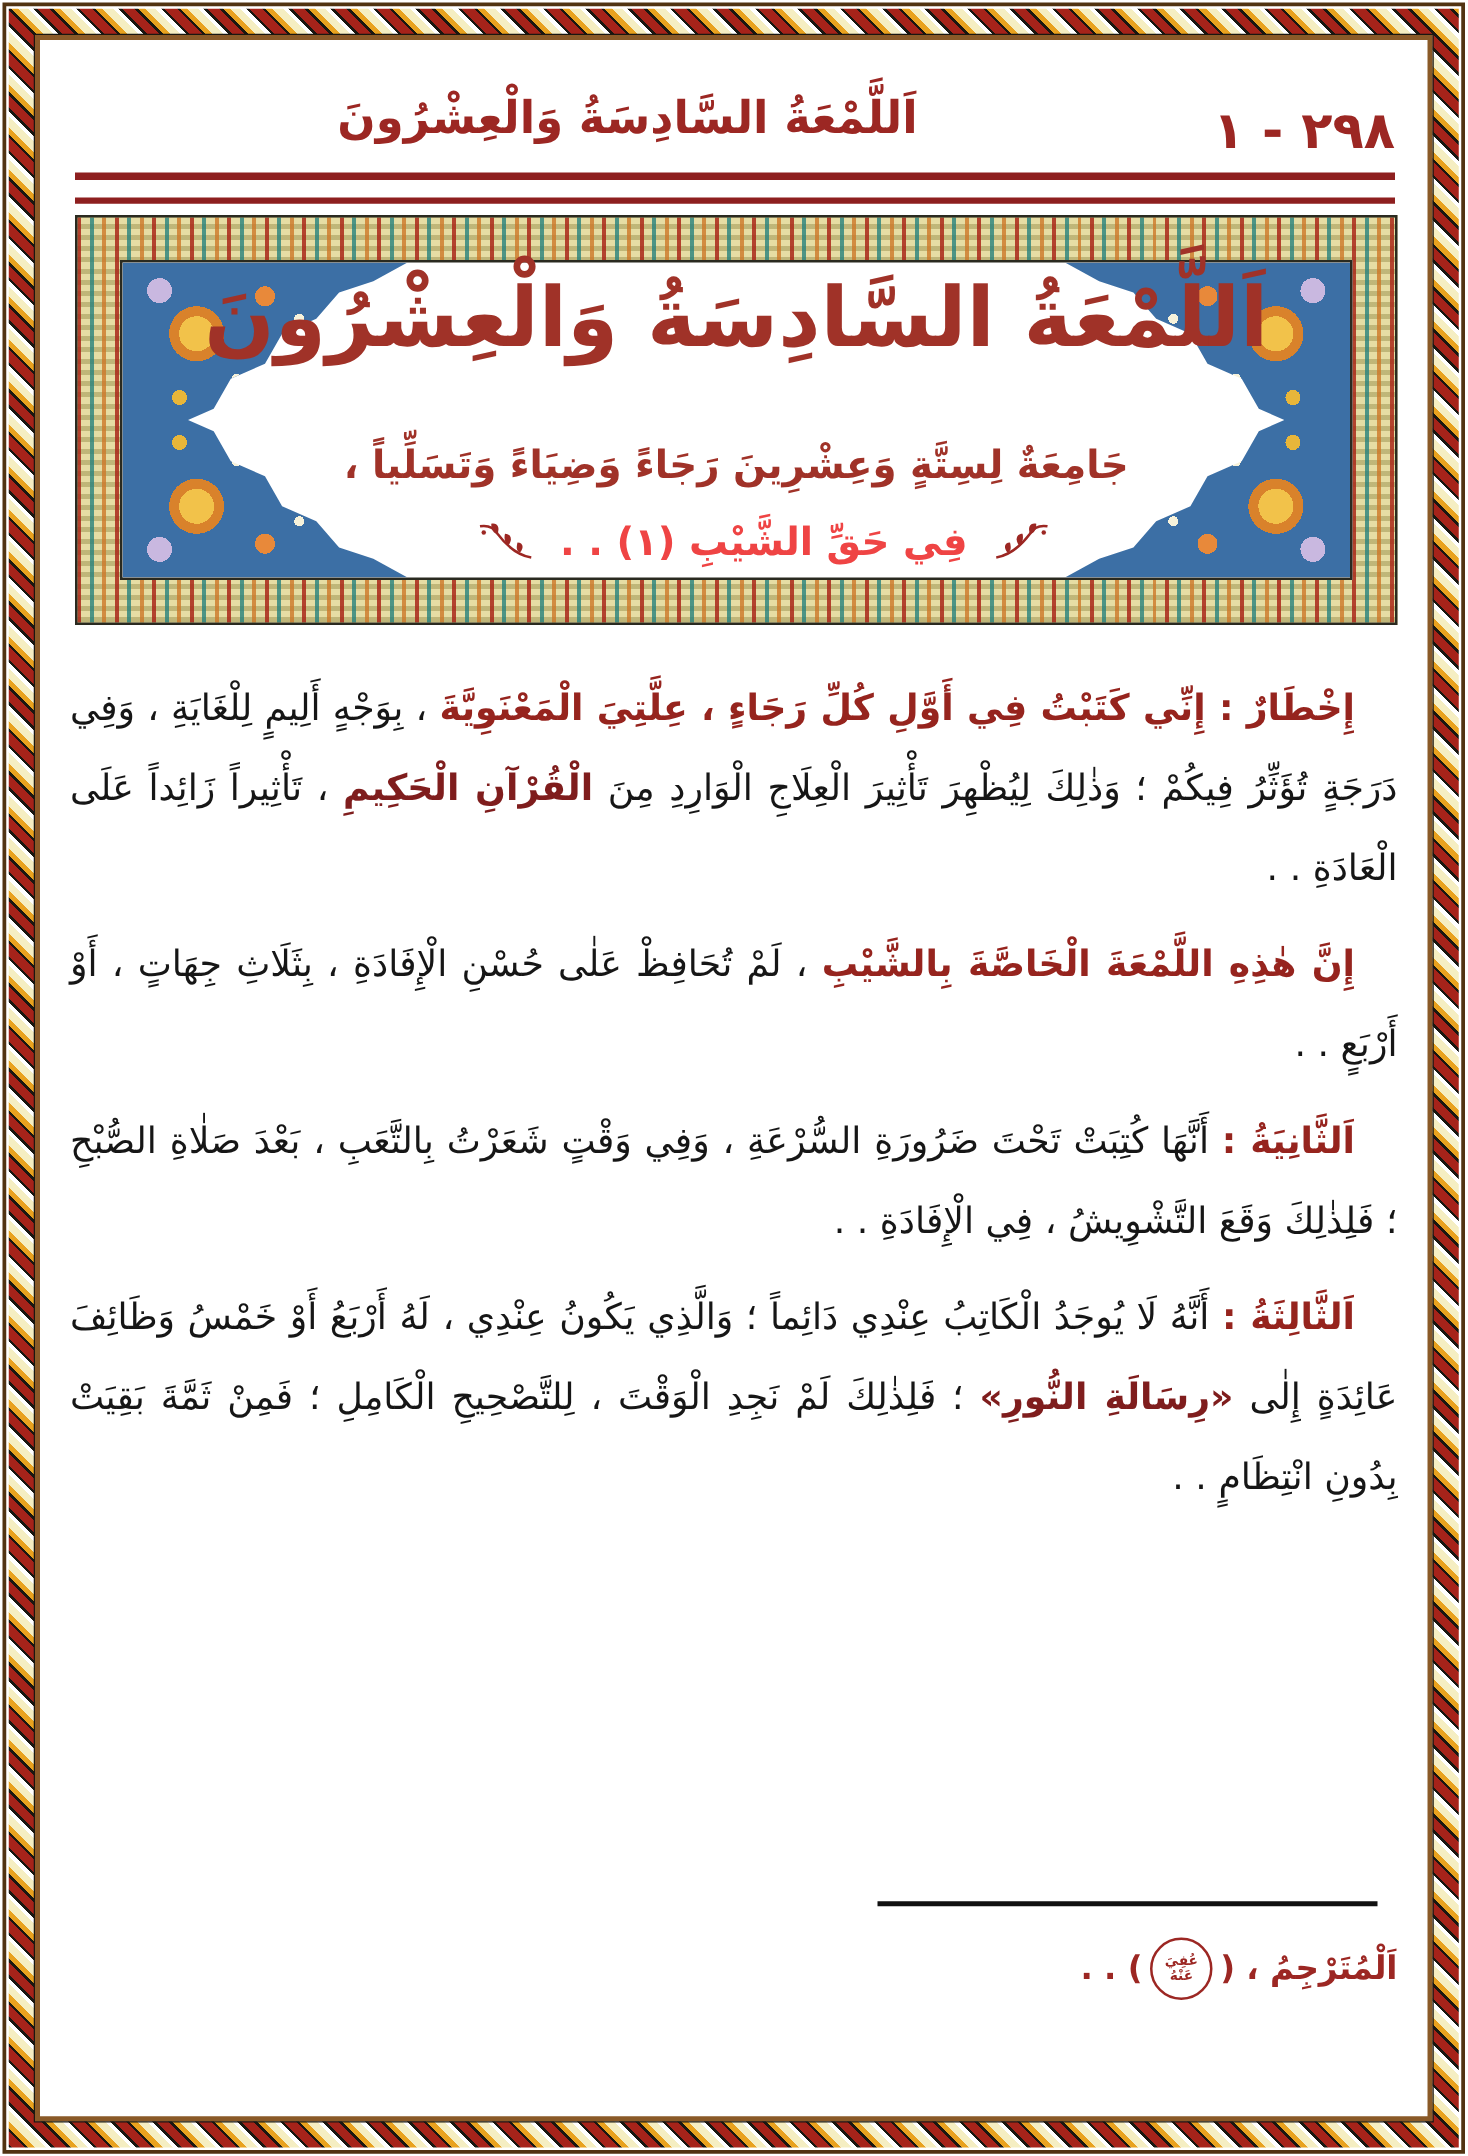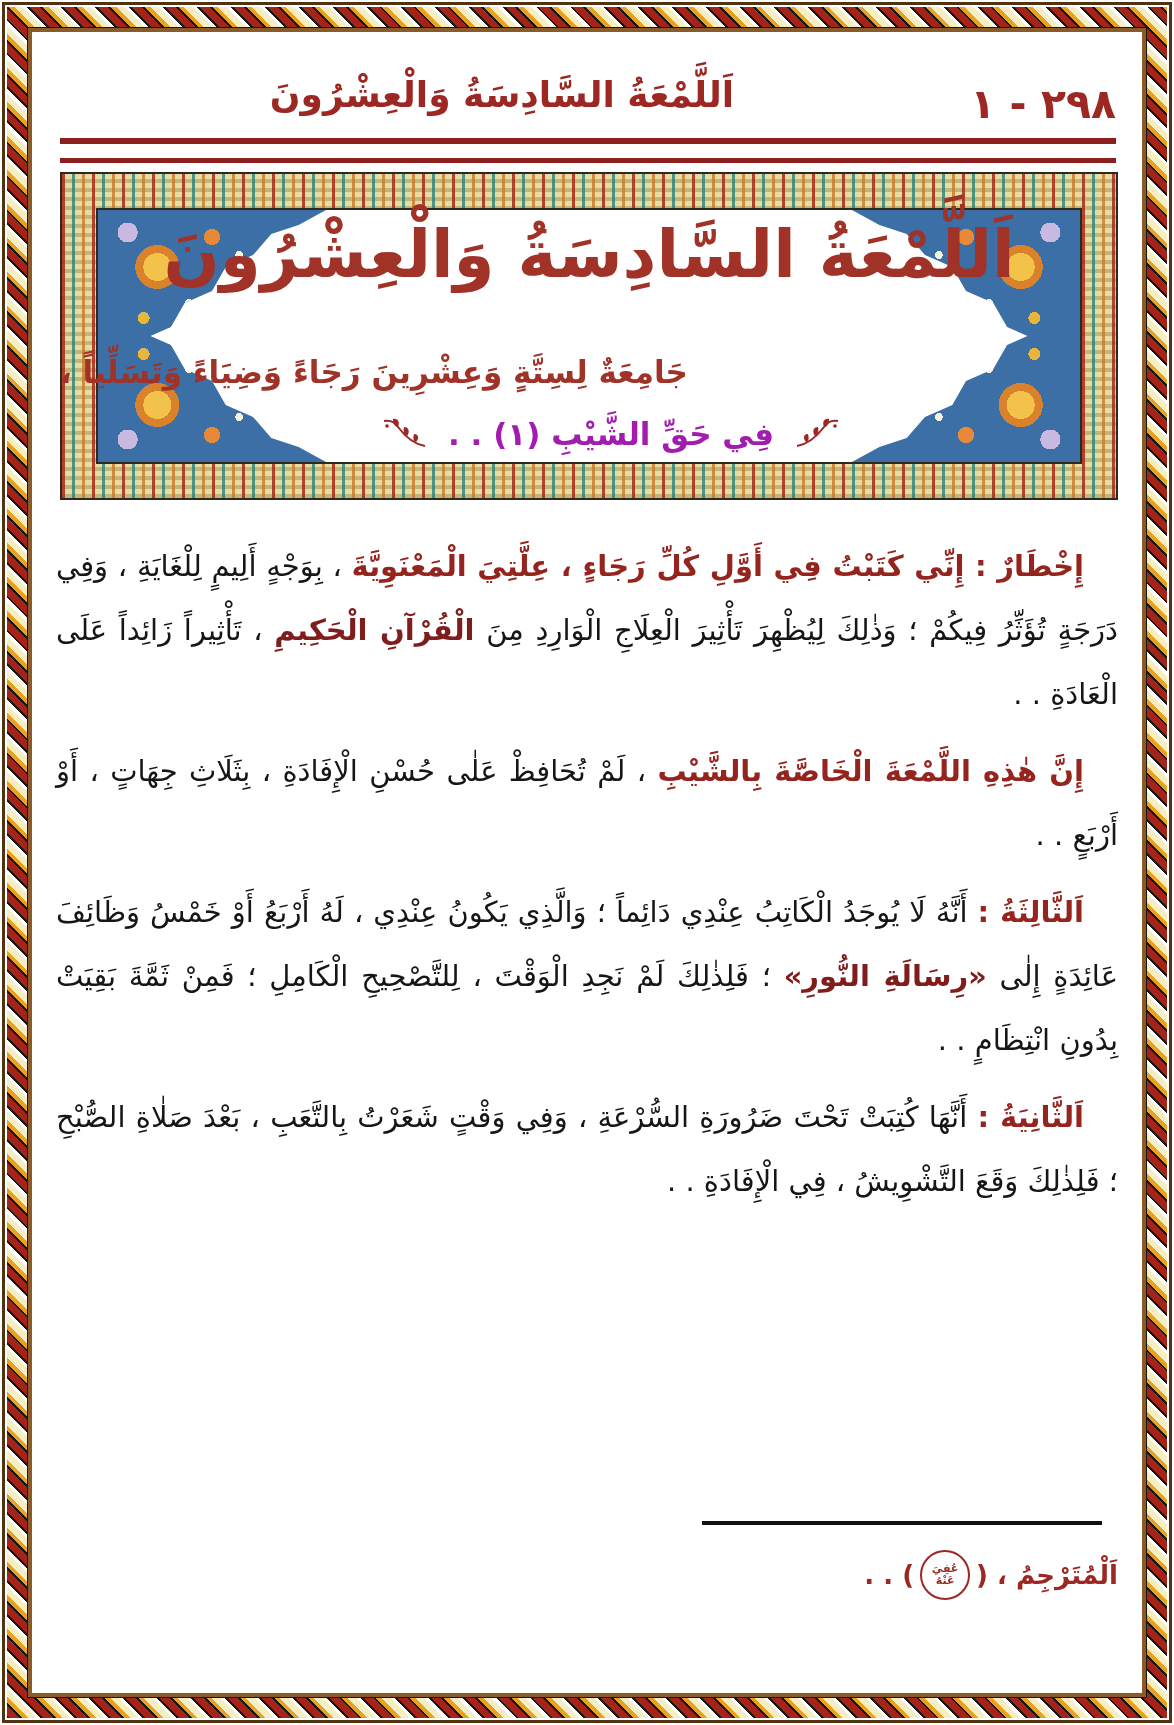--- a/index.html
+++ b/index.html
@@ -42,22 +42,22 @@
       radial-gradient(circle at 40% 62%,#f7f2da 0 4px,rgba(0,0,0,0) 4px),
       radial-gradient(circle at 62% 30%,#f7f2da 0 4px,rgba(0,0,0,0) 4px),
       radial-gradient(circle at 20% 72%,#e8b63a 0 6px,rgba(0,0,0,0) 6px);
     clip-path:polygon(0 0,100% 0,88% 10%,76% 16%,68% 30%,56% 38%,50% 54%,38% 62%,32% 78%,20% 86%,14% 100%,0 100%);
   }
   .c-tl{top:38px;left:38px;}
   .c-tr{top:38px;right:38px;transform:scaleX(-1);}
   .c-bl{bottom:38px;left:38px;transform:scaleY(-1);}
   .c-br{bottom:38px;right:38px;transform:scale(-1,-1);}
   .tf-title{position:absolute;z-index:2;top:44px;left:0;right:0;text-align:center;direction:rtl;color:#a03228;font-size:66px;font-weight:bold;}
-  .tf-subtitle{position:absolute;z-index:2;top:182px;left:0;right:0;text-align:left;direction:rtl;color:#a03228;font-size:31px;font-weight:bold;}
-  .tf-dedication{position:absolute;z-index:2;top:244px;left:0;right:0;display:flex;justify-content:center;align-items:center;gap:20px;direction:rtl;color:#a21caf;font-size:31px;font-weight:bold;padding-left:44px;}
+  .tf-subtitle{position:absolute;z-index:2;top:182px;left:0;right:0;text-align:center;direction:rtl;color:#a03228;font-size:31px;font-weight:bold;}
+  .tf-dedication{position:absolute;z-index:2;top:244px;left:0;right:0;display:flex;justify-content:center;align-items:center;gap:20px;direction:rtl;color:#ef4444;font-size:31px;font-weight:bold;padding-left:44px;}
   .sprig{width:46px;height:32px;flex:0 0 auto;}
   .sprig.flip{transform:scaleX(-1);}
   
   .body-text{
     position:absolute;top:534px;left:56px;right:56px;bottom:220px;
     direction:rtl;text-align:justify;color:#161616;
     font-size:29px;line-height:64px;
   }
   .body-text p{margin:0 0 13px 0;text-indent:34px;}
   .lead-red{color:#96241e;font-weight:bold;}
@@ -114,24 +114,24 @@
   </div>
 
   <div class="body-text">
     <p>
       <span class="lead-red">إِخْطَارٌ : إِنِّي كَتَبْتُ فِي أَوَّلِ كُلِّ رَجَاءٍ ، عِلَّتِيَ الْمَعْنَوِيَّةَ</span><span> ، بِوَجْهٍ أَلِيمٍ لِلْغَايَةِ ، وَفِي دَرَجَةٍ تُؤَثِّرُ فِيكُمْ ؛ وَذٰلِكَ لِيُظْهِرَ تَأْثِيرَ الْعِلَاجِ الْوَارِدِ مِنَ </span><span class="em-red">الْقُرْآنِ الْحَكِيمِ</span><span> ، تَأْثِيراً زَائِداً عَلَى الْعَادَةِ . .</span>
     </p>
     <p>
       <span class="lead-red">إِنَّ هٰذِهِ اللَّمْعَةَ الْخَاصَّةَ بِالشَّيْبِ</span><span> ، لَمْ تُحَافِظْ عَلٰى حُسْنِ الْإِفَادَةِ ، بِثَلَاثِ جِهَاتٍ ، أَوْ أَرْبَعٍ . .</span>
     </p>
     <p>
-      <span class="lead-red">اَلثَّالِثَةُ :</span><span> أَنَّهُ لَا يُوجَدُ الْكَاتِبُ عِنْدِي دَائِماً ؛ وَالَّذِي يَكُونُ عِنْدِي ، لَهُ أَرْبَعُ أَوْ خَمْسُ وَظَائِفَ عَائِدَةٍ إِلٰى </span><span class="em-red">«رِسَالَةِ النُّورِ»</span><span> ؛ فَلِذٰلِكَ لَمْ نَجِدِ الْوَقْتَ ، لِلتَّصْحِيحِ الْكَامِلِ ؛ فَمِنْ ثَمَّةَ بَقِيَتْ بِدُونِ انْتِظَامٍ . .</span>
+      <span class="lead-red">اَلثَّانِيَةُ :</span><span> أَنَّهَا كُتِبَتْ تَحْتَ ضَرُورَةِ السُّرْعَةِ ، وَفِي وَقْتٍ شَعَرْتُ بِالتَّعَبِ ، بَعْدَ صَلٰاةِ الصُّبْحِ ؛ فَلِذٰلِكَ وَقَعَ التَّشْوِيشُ ، فِي الْإِفَادَةِ . .</span>
     </p>
     <p>
-      <span class="lead-red">اَلثَّانِيَةُ :</span><span> أَنَّهَا كُتِبَتْ تَحْتَ ضَرُورَةِ السُّرْعَةِ ، وَفِي وَقْتٍ شَعَرْتُ بِالتَّعَبِ ، بَعْدَ صَلٰاةِ الصُّبْحِ ؛ فَلِذٰلِكَ وَقَعَ التَّشْوِيشُ ، فِي الْإِفَادَةِ . .</span>
+      <span class="lead-red">اَلثَّالِثَةُ :</span><span> أَنَّهُ لَا يُوجَدُ الْكَاتِبُ عِنْدِي دَائِماً ؛ وَالَّذِي يَكُونُ عِنْدِي ، لَهُ أَرْبَعُ أَوْ خَمْسُ وَظَائِفَ عَائِدَةٍ إِلٰى </span><span class="em-red">«رِسَالَةِ النُّورِ»</span><span> ؛ فَلِذٰلِكَ لَمْ نَجِدِ الْوَقْتَ ، لِلتَّصْحِيحِ الْكَامِلِ ؛ فَمِنْ ثَمَّةَ بَقِيَتْ بِدُونِ انْتِظَامٍ . .</span>
     </p>
   </div>
 
   <div class="footnote-rule"></div>
   <div class="footnote">
     <div class="footnote-line2">
       <span>اَلْمُتَرْجِمُ ، (</span>
       <span class="seal">
         <span>عُفِيَ</span>
         <span>عَنْهُ</span>

